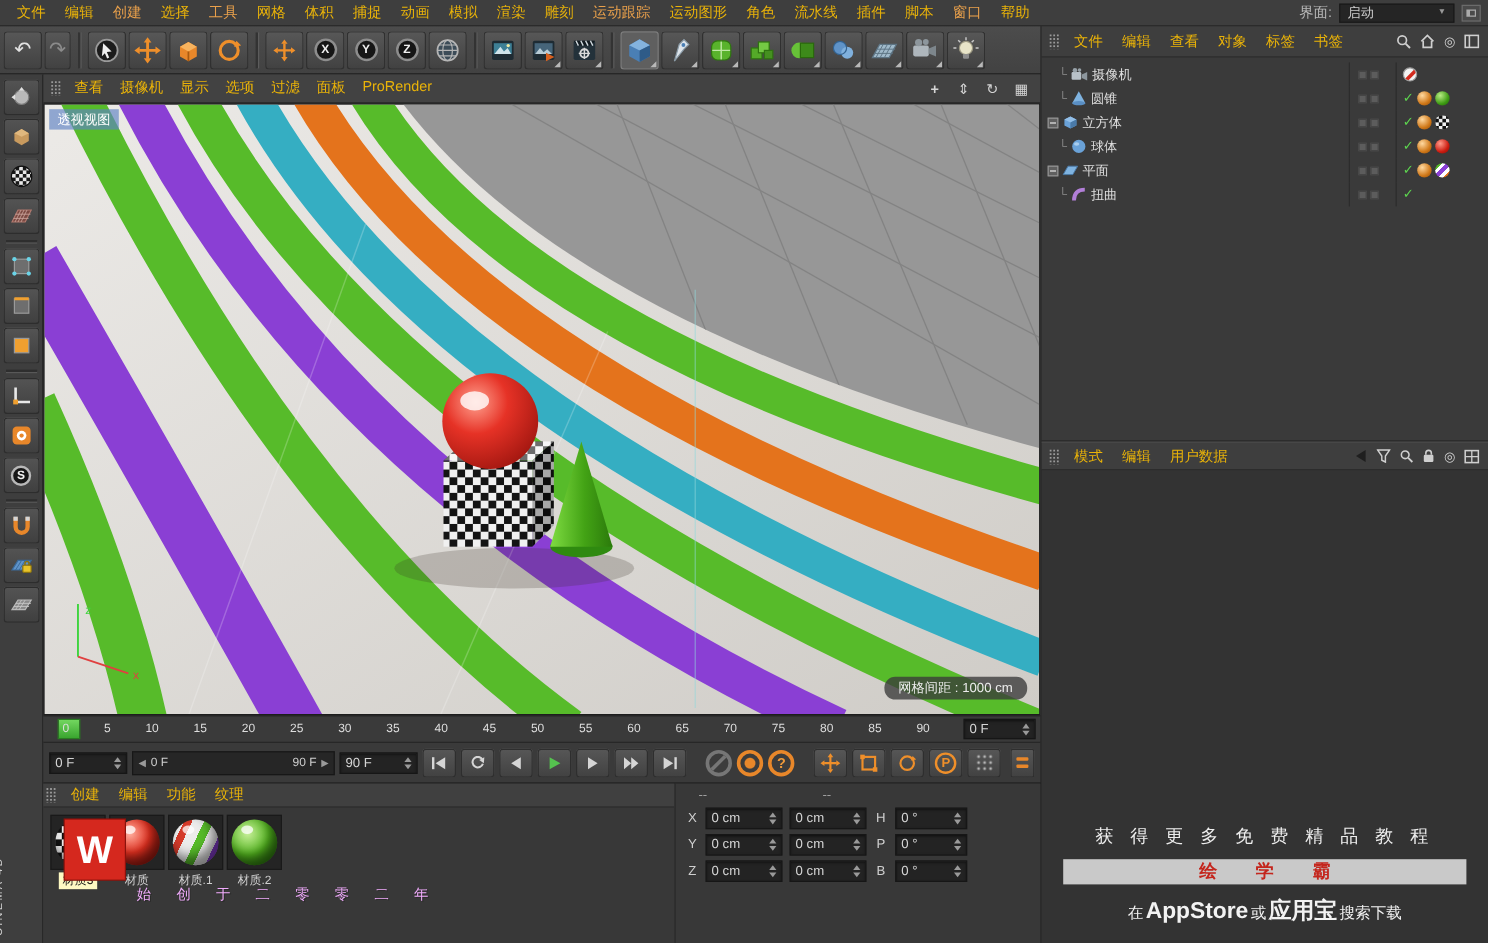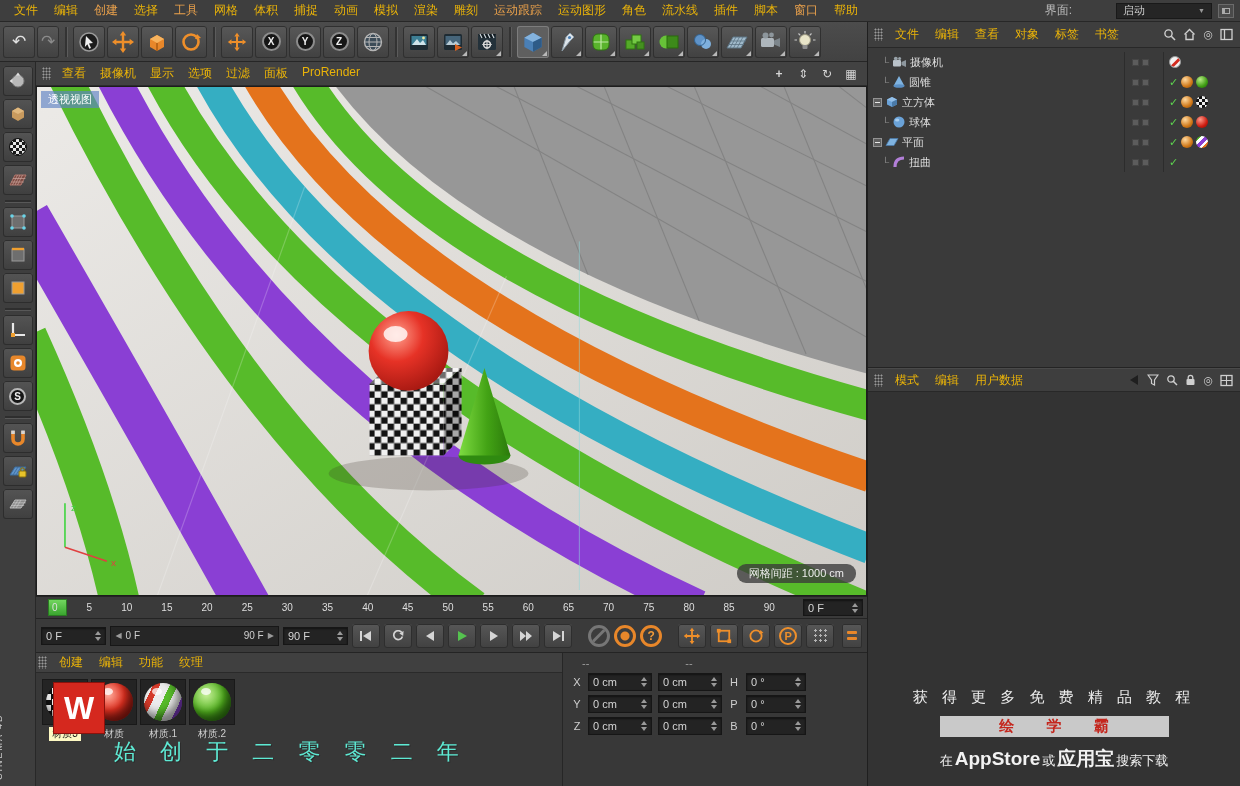--- a/index.html
+++ b/index.html
@@ -5,21 +5,21 @@
   *{margin:0;padding:0;box-sizing:border-box;}
   html,body{width:1240px;height:786px;overflow:hidden;}
   body{font-family:"Liberation Sans","DejaVu Sans",sans-serif;background:#2d2d2d;color:#ccc;font-size:12px;}
   .app{width:1240px;height:786px;display:flex;flex-direction:column;}
   
   .menubar{height:22px;background:#3e3e3e;border-bottom:1px solid #272727;display:flex;align-items:center;padding:0 6px;flex:0 0 auto;}
   .menus{display:flex;align-items:center;}
   .menu-item{padding:0 8px;color:#eab308;white-space:nowrap;cursor:default;}
   .menu-item.hl{color:#e9a04b;}
   .iface{margin-left:auto;display:flex;align-items:center;gap:6px;color:#b9b9b9;}
-  .select{width:96px;height:16px;background:#252525;border:1px solid #191919;display:flex;align-items:center;padding:0 6px;color:#ccc;font-size:11px;margin-left:38px;}
+  .select{width:96px;height:16px;background:#252525;border:1px solid #191919;display:flex;align-items:center;padding:0 6px;color:#ccc;font-size:11px;}
   .select .arr{margin-left:auto;font-size:7px;color:#999;}
   .winbtn{width:16px;height:14px;border:1px solid #6b6b6b;background:#4a4a4a;display:flex;align-items:center;justify-content:center;}
   .winbtn i{display:block;width:8px;height:6px;border:1px solid #aaa;border-left-width:3px;}
   
   .main{flex:1;display:flex;min-height:0;}
   .left-col{width:868px;flex:0 0 868px;display:flex;flex-direction:column;border-right:1px solid #1f1f1f;}
   
   .toolbar{height:40px;flex:0 0 40px;background:linear-gradient(#4c4c4c,#424242);display:flex;align-items:center;padding:0 3px;gap:2px;border-bottom:1px solid #262626;}
   .tb{width:32px;height:32px;border-radius:3px;display:flex;align-items:center;justify-content:center;position:relative;flex:0 0 auto;}
   .tb.raised{background:linear-gradient(#585858,#414141);box-shadow:inset 0 0 0 1px #303030, inset 0 1px 0 #6a6a6a;}
@@ -86,21 +86,21 @@
   .ball.checker{background:repeating-conic-gradient(#101010 0 25%,#ececec 0 50%);background-size:11px 11px;}
   .ball.redm{background:radial-gradient(circle at 35% 30%,#ffb0a0,#e03020 45%,#8a0d08);}
   .ball.mstripes{background:linear-gradient(115deg,#ececec 0 18%,#d43a2a 0 30%,#ececec 0 48%,#57bb2a 0 62%,#ececec 0 80%,#8a3fd4 0);}
   .ball.greenm{background:radial-gradient(circle at 35% 30%,#c8f09a,#52b41e 50%,#1f6e08);}
   .matname{font-size:10px;color:#cfcfcf;max-width:46px;white-space:nowrap;overflow:hidden;}
   .matname.sel{background:#fef9c3;color:#151515;padding:0 3px;}
   .wmark{position:absolute;left:0;top:0;right:0;bottom:0;pointer-events:none;}
   .wlogo{position:absolute;left:18px;top:30px;width:50px;height:50px;background:#d5281e;color:#fff;font-weight:900;font-size:32px;display:flex;align-items:center;justify-content:center;box-shadow:0 0 0 1px #8a120c;}
   .wl1{position:absolute;left:76px;top:40px;font-size:22px;font-weight:bold;color:#fff;letter-spacing:2px;text-shadow:1px 1px 0 #2a2a2a,-1px -1px 0 #2a2a2a,1px -1px 0 #2a2a2a,-1px 1px 0 #2a2a2a;}
   .wl1 .uline{border-bottom:2px solid #fff;padding-bottom:2px;}
-  .wl2{position:absolute;left:78px;top:84px;font-size:22px;color:#5eead4;letter-spacing:9px;text-shadow:1px 1px 0 #2a2a2a;}
+  .wl2{position:absolute;left:78px;top:84px;font-size:12px;color:#f0abfc;letter-spacing:9px;text-shadow:1px 1px 0 #2a2a2a;font-family:Liberation Serif, serif;}
   .coordpanel{flex:1;background:#383838;border-left:1px solid #262626;display:flex;flex-direction:column;padding:3px 9px 5px;}
   .chead{display:flex;color:#9f9f9f;font-size:11px;padding:1px 0 4px 10px;}
   .chead span:nth-child(2){margin-left:96px;}
   .crow{display:grid;grid-template-columns:10px 64px 64px 12px 60px;gap:6px;align-items:center;margin-bottom:4px;}
   .clabel{font-size:11px;color:#cfcfcf;text-align:center;}
   .cbot{margin-top:auto;display:flex;gap:18px;padding-left:10px;align-items:center;}
   .dbtn{height:18px;background:linear-gradient(#5e5e5e,#474747);border:1px solid #2a2a2a;border-radius:2px;display:flex;align-items:center;justify-content:center;gap:6px;font-size:11px;color:#dedede;padding:0 9px;}
   .dbtn .arr{font-size:7px;color:#bdbdbd;}
   
   .right-col{flex:1;display:flex;flex-direction:column;background:#333;min-width:0;}
@@ -122,21 +122,21 @@
   .tagc{width:12px;height:12px;border-radius:50%;flex:0 0 auto;}
   .tag-phong{background:radial-gradient(circle at 35% 30%,#ffd9a0,#d07818 60%,#8a4a08);}
   .tag-green{background:radial-gradient(circle at 35% 30%,#b8ec84,#3f9c14 60%,#1c5e06);}
   .tag-red{background:radial-gradient(circle at 35% 30%,#ff9a8a,#cc1c10 60%,#7a0a06);}
   .tag-chk{background:repeating-conic-gradient(#111 0 25%,#eee 0 50%);background-size:6px 6px;}
   .tag-str{background:linear-gradient(135deg,#57bb2a 0 25%,#fff 0 40%,#8a3fd4 0 60%,#fff 0 75%,#e4731c 0);}
   .tag-protect{width:12px;height:12px;border-radius:50%;background:#f2f2f2;border:1px solid #999;position:relative;overflow:hidden;}
   .tag-protect::after{content:"";position:absolute;left:-2px;top:4px;width:16px;height:3px;background:#d22a1e;transform:rotate(-45deg);}
   .am-body{flex:1;display:flex;flex-direction:column;justify-content:flex-end;align-items:center;gap:9px;padding-bottom:14px;background:#333;min-height:0;}
   .ad1{font-size:15px;letter-spacing:5px;color:#ededed;}
-  .adbar{width:229px;height:21px;background:#c9c9c9;display:flex;align-items:center;justify-content:center;font-size:15px;font-weight:bold;color:#c4261d;letter-spacing:14px;text-indent:14px;}
+  .adbar{width:336px;height:21px;background:#c9c9c9;display:flex;align-items:center;justify-content:center;font-size:15px;font-weight:bold;color:#c4261d;letter-spacing:14px;text-indent:14px;}
   .ad3{color:#f2f2f2;font-size:13px;display:flex;align-items:baseline;gap:2px;}
   .ad3 .big{font-size:19px;font-weight:bold;letter-spacing:0;}
   .icf{flex:0 0 auto;display:block;}
 </style>
 </head>
 <body>
 
 <div class="app">
 
   <header class="menubar">

